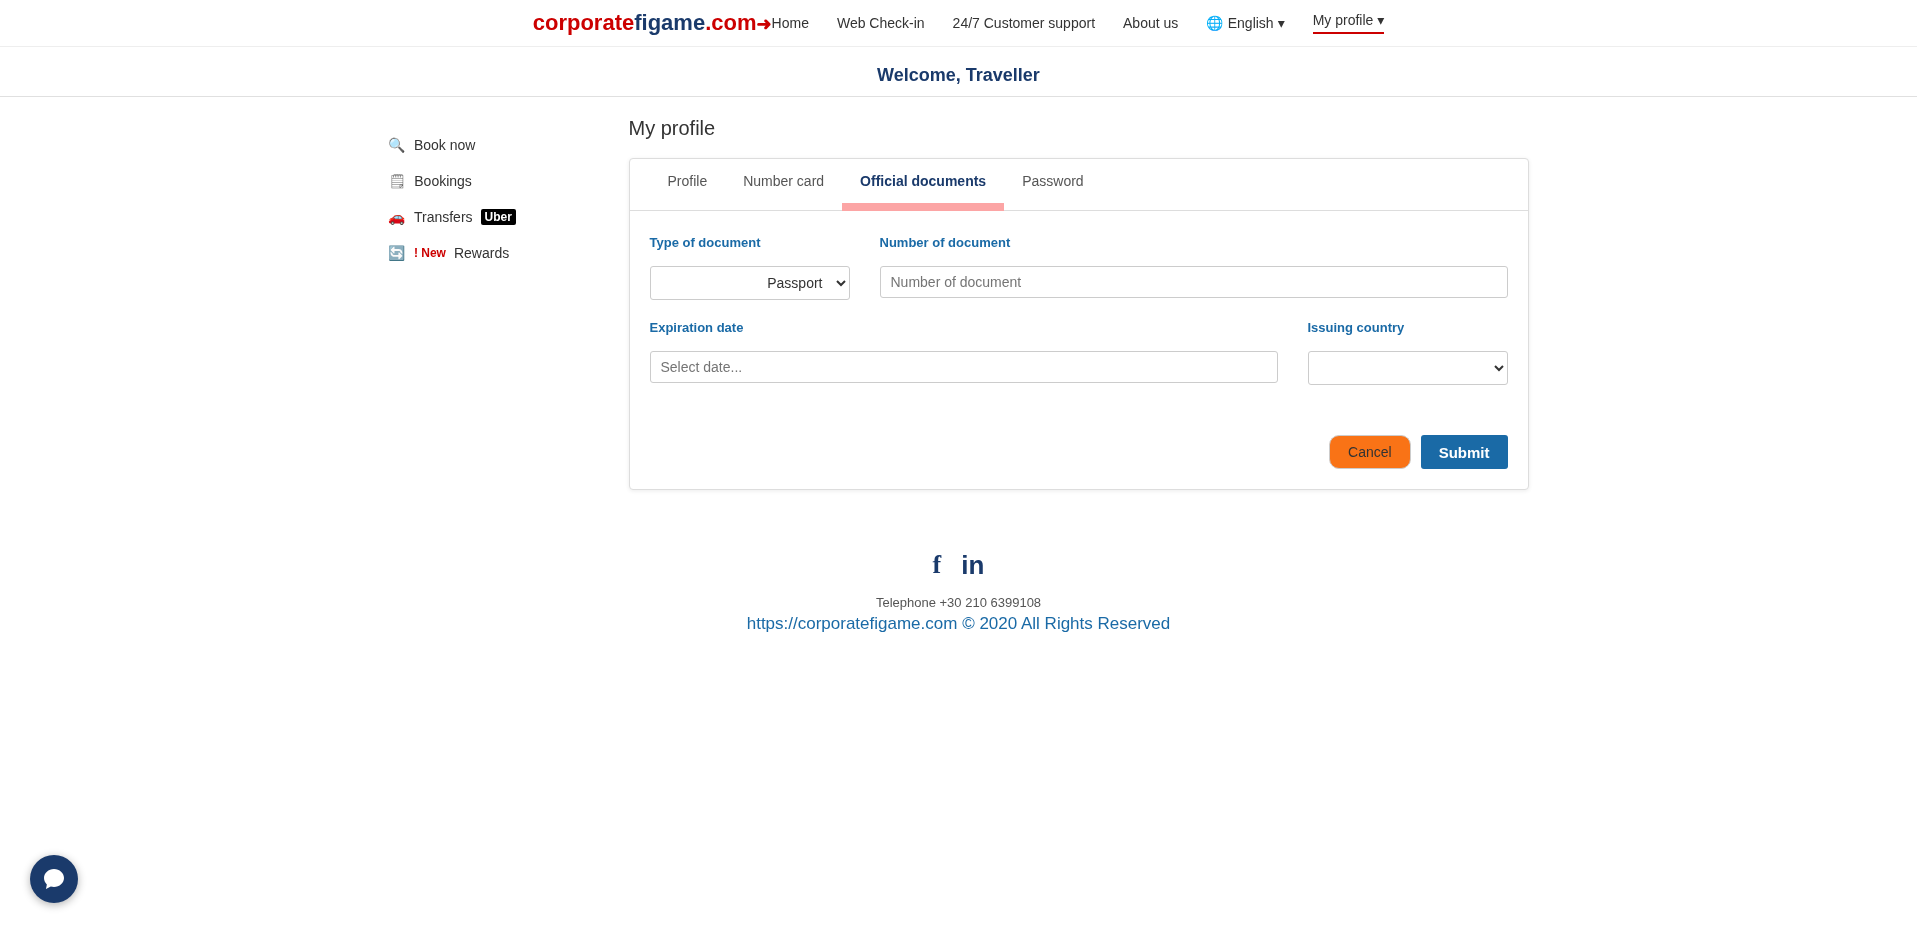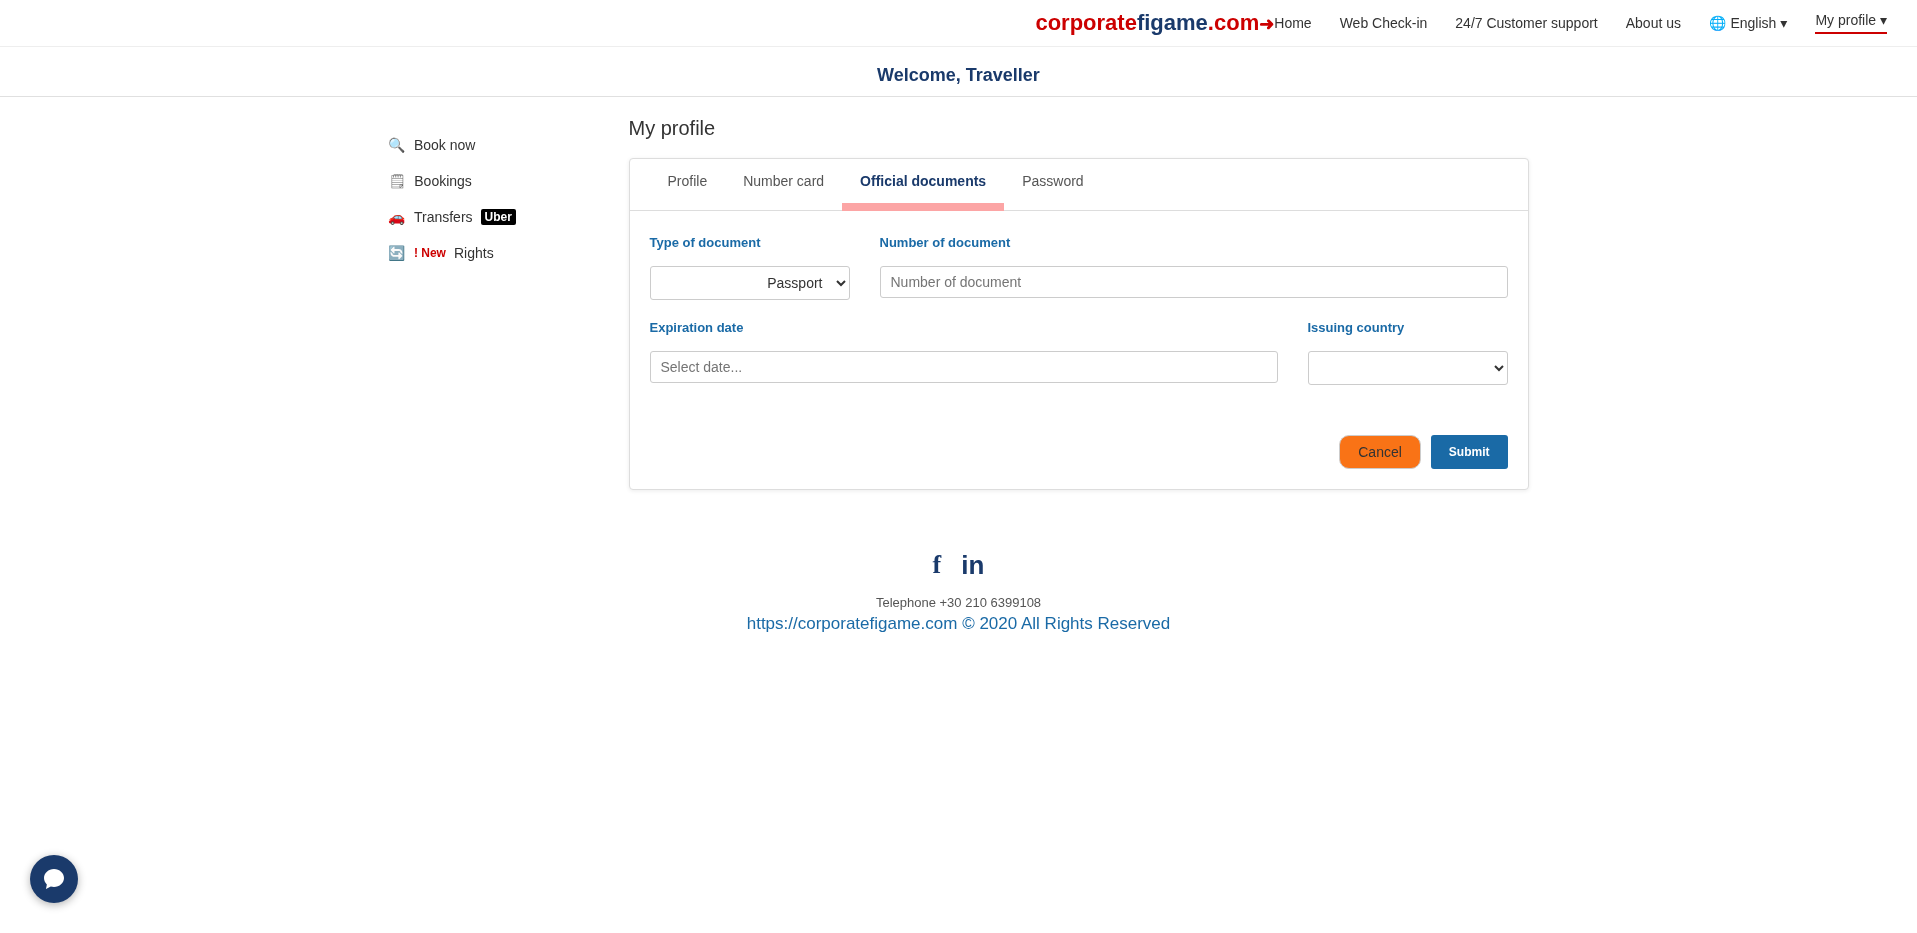--- a/index.html
+++ b/index.html
@@ -2,21 +2,21 @@
 <html><head>
   <meta charset="utf-8">
   <style>
     * { box-sizing: border-box; margin: 0; padding: 0; }
     body { font-family: Arial, sans-serif; font-size: 14px; color: #333; background: #fff; min-height: 933px; }
 
     
     .header {
       display: flex;
       align-items: center;
-      justify-content: flex-end;
+      justify-content: center;
       padding: 10px 30px;
       border-bottom: 1px solid #eee;
       position: relative;
     }
     .logo {
       font-size: 22px;
       font-weight: bold;
       text-decoration: none;
     }
     .logo-corporate { color: #cc0000; }
@@ -188,21 +188,21 @@
       cursor: pointer;
       font-size: 14px;
     }
     .btn-submit {
       padding: 8px 18px;
       border: none;
       background: #1a6aa6;
       color: #fff;
       border-radius: 3px;
       cursor: pointer;
-      font-size: 12px;
+      font-size: 15px;
       font-weight: bold;
     }
 
     
     .footer {
       text-align: center;
       padding: 40px 0 20px;
     }
     .footer-social {
       display: flex;
@@ -290,21 +290,21 @@
       <span>Bookings</span>
     </div>
     <div class="sidebar-item">
       <span class="sidebar-icon">🚗</span>
       <span>Transfers</span>
       <span style="font-size:12px;font-weight:bold;color:#000;background:#000;color:#fff;padding:1px 4px;border-radius:2px;">Uber</span>
     </div>
     <div class="sidebar-item">
       <span class="sidebar-icon">🔄</span>
       <span class="sidebar-new">! New</span>
-      <span>Rights</span>
+      <span>Rewards</span>
     </div>
   </aside>
 
   <main class="content">
     <h1 class="page-title">My profile</h1>
 
     <div class="card">
 
       <div class="tabs">
         <div class="tab">

